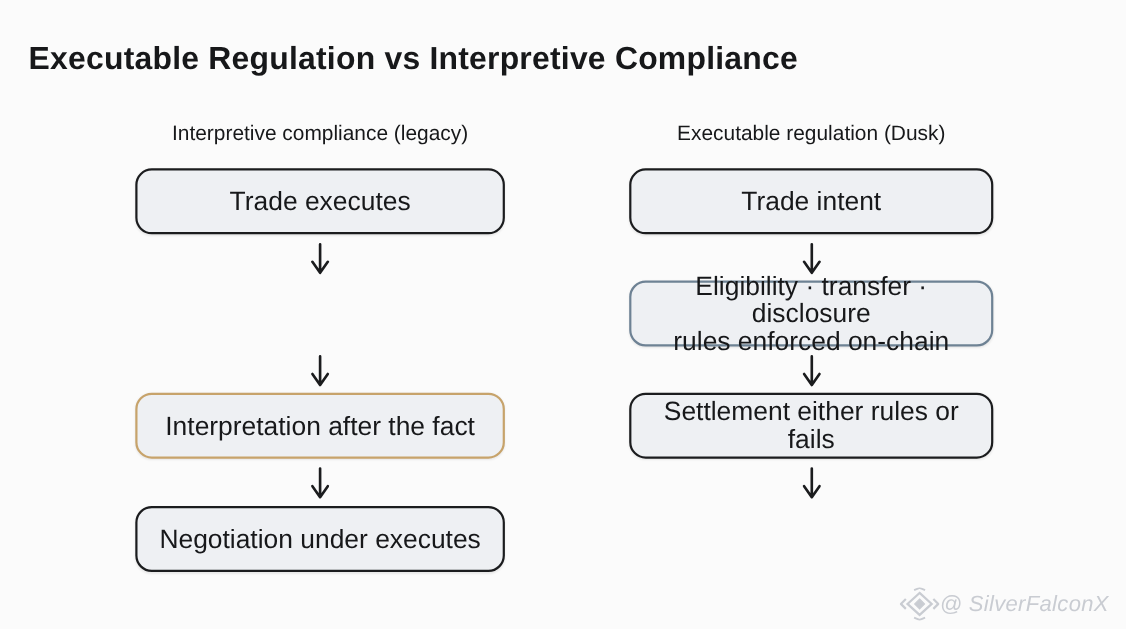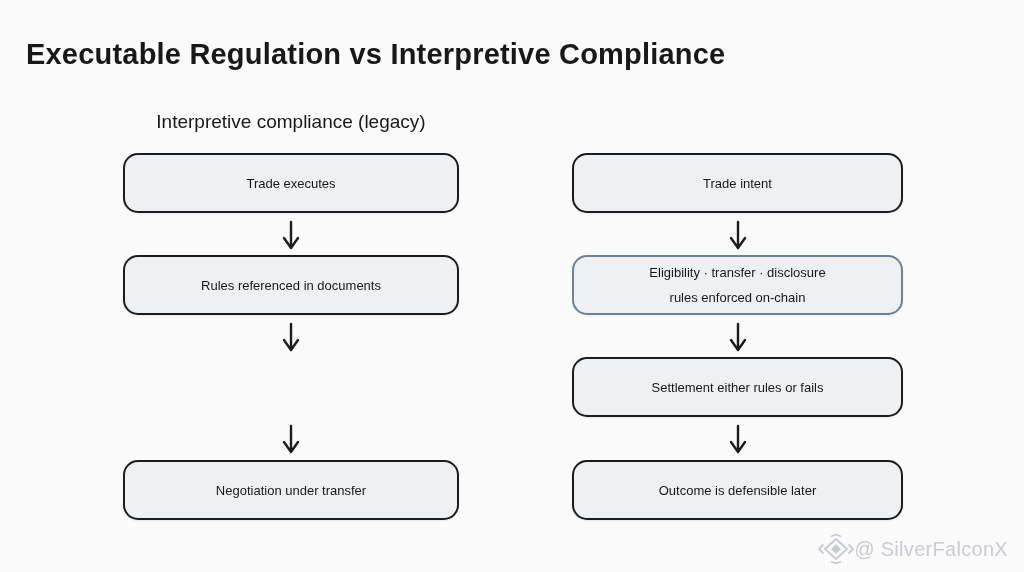--- a/index.html
+++ b/index.html
@@ -48,21 +48,21 @@
     background: var(--box-fill, #eef0f3);
     border: 2.5px solid var(--box-border, #1b1c1e);
     border-radius: 15px;
     display: flex;
     align-items: center;
     justify-content: center;
     text-align: center;
     box-shadow: 0 1px 2px rgba(0,0,0,0.08);
   }
   .box span {
-    font-size: 13px;
+    font-size: 24px;
     line-height: 25px;
     white-space: pre-line;
     padding: 0 10px;
   }
   .r0 { top: 153px; }
   .r1 { top: 255px; }
   .r2 { top: 357px; }
   .r3 { top: 460px; }
   .accent-tan   { border-color: var(--accent-tan, #c7a36b); border-width: 2.5px; }
   .accent-slate { border-color: var(--accent-slate, #6e8294); border-width: 2.5px; }
@@ -88,20 +88,21 @@
     right: 16px;
     top: 534px;
     height: 30px;
     display: flex;
     align-items: center;
     gap: 0;
     color: var(--watermark, #c9ccd2);
     font-size: 20px;
     font-weight: 400;
     letter-spacing: 0.3px;
+    font-style: italic;
   }
   .watermark svg path,
   .watermark svg polygon { stroke: var(--watermark, #c9ccd2); }
   .gem-inner { fill: var(--watermark, #c9ccd2); }
 </style>
 </head>
 <body>
 
 <div class="canvas">
 
@@ -110,37 +111,38 @@
   <div class="col col-left">
     <div class="col-header">Interpretive compliance (legacy)</div>
 
     <div class="box r0">
       <span>Trade executes</span>
     </div>
     <svg class="arrow a0" viewBox="0 0 26 32">
       <path d="M13 2 L13 25 M6 18 L13 28 L20 18"></path>
     </svg>
 
-    <div class="box r1">
-      <span>Rules referenced in documents</span>
-    </div>
     <svg class="arrow a1" viewBox="0 0 26 32">
       <path d="M13 2 L13 25 M6 18 L13 28 L20 18"></path>
     </svg>
 
+    <div class="box r2 accent-tan">
+      <span>Interpretation after the fact</span>
+    </div>
     <svg class="arrow a2" viewBox="0 0 26 32">
       <path d="M13 2 L13 25 M6 18 L13 28 L20 18"></path>
     </svg>
 
     <div class="box r3">
-      <span>Negotiation under transfer</span>
+      <span>Negotiation under executes</span>
     </div>
   </div>
 
   <div class="col col-right">
+    <div class="col-header">Executable regulation (Dusk)</div>
 
     <div class="box r0">
       <span>Trade intent</span>
     </div>
     <svg class="arrow a0" viewBox="0 0 26 32">
       <path d="M13 2 L13 25 M6 18 L13 28 L20 18"></path>
     </svg>
 
     <div class="box r1 accent-slate">
       <span>Eligibility · transfer · disclosure
@@ -150,23 +152,20 @@
       <path d="M13 2 L13 25 M6 18 L13 28 L20 18"></path>
     </svg>
 
     <div class="box r2">
       <span>Settlement either rules or fails</span>
     </div>
     <svg class="arrow a2" viewBox="0 0 26 32">
       <path d="M13 2 L13 25 M6 18 L13 28 L20 18"></path>
     </svg>
 
-    <div class="box r3">
-      <span>Outcome is defensible later</span>
-    </div>
   </div>
 
   <div class="watermark">
     <svg width="36" height="30" viewBox="0 0 36 30">
       <path d="M18 5 L29 15 L18 25 L7 15 Z" fill="none" stroke-width="2"></path>
       <polygon class="gem-inner" points="18,10.5 22.5,15 18,19.5 13.5,15" stroke="none"></polygon>
       <path d="M5.5 10.5 L1 15 L5.5 19.5" fill="none" stroke-width="2"></path>
       <path d="M30.5 10.5 L35 15 L30.5 19.5" fill="none" stroke-width="2"></path>
       <path d="M13 2.5 L18 0.5 L23 2.5" fill="none" stroke-width="1.8"></path>
       <path d="M13 27.5 L18 29.5 L23 27.5" fill="none" stroke-width="1.8"></path>

